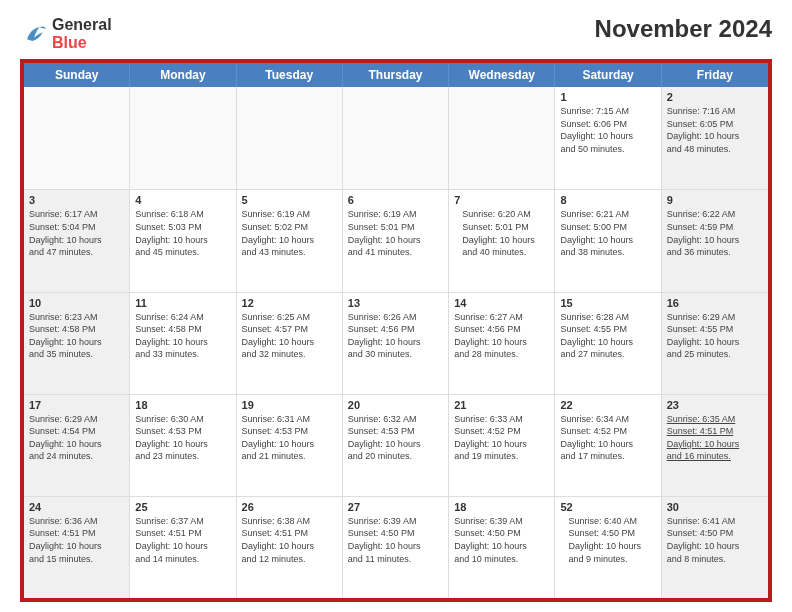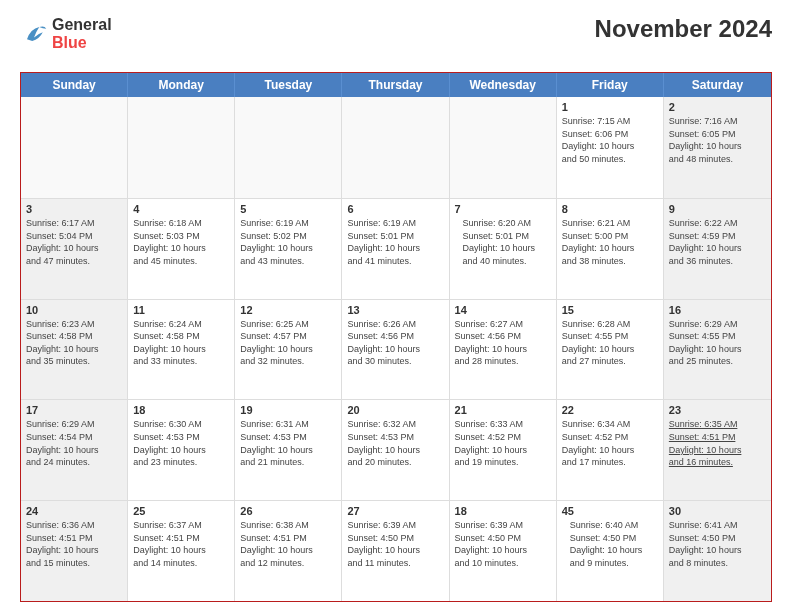--- a/index.html
+++ b/index.html
@@ -14,21 +14,21 @@
       width: 792px;
       height: 612px;
       padding: 16px 20px 10px 20px;
       display: flex;
       flex-direction: column;
     }
     .header {
       display: flex;
       justify-content: space-between;
       align-items: flex-start;
-      margin-bottom: 21px;
+      margin-bottom: 8px;
       gap: 43px;
     }
     .logo {
       display: flex;
       align-items: center;
       gap: 4px;
     }
     .logo-text {
       font-size: 16px;
       font-weight: bold;
@@ -49,21 +49,21 @@
       line-height: 1.1;
     }
     .location {
       font-size: 14px;
       color: #555;
     }
     .calendar {
       flex: 1;
       display: flex;
       flex-direction: column;
-      border: 1px solid #b91c1c;
+      border: 4px solid #b91c1c;
     }
     .cal-header {
       display: grid;
       grid-template-columns: repeat(7, 1fr);
       background: #4a7fc1;
     }
     .cal-header-cell {
       color: #fff;
       font-weight: bold;
       font-size: 12px;
@@ -127,22 +127,22 @@
     </div>
   </div>
 
   <div class="calendar">
     <div class="cal-header" id="cal-header">
         <div class="cal-header-cell">Sunday</div>
         <div class="cal-header-cell">Monday</div>
         <div class="cal-header-cell">Tuesday</div>
         <div class="cal-header-cell">Thursday</div>
         <div class="cal-header-cell">Wednesday</div>
+        <div class="cal-header-cell">Saturday</div>
         <div class="cal-header-cell">Friday</div>
-        <div class="cal-header-cell">Saturday</div>
       </div>
     <div class="cal-body" id="cal-body">
         <div class="cal-row">
           <div class="cal-cell empty"></div>
           <div class="cal-cell empty"></div>
           <div class="cal-cell empty"></div>
           <div class="cal-cell empty"></div>
           <div class="cal-cell empty"></div>
           <div class="cal-cell">
             <span class="day-num">1</span>
@@ -342,21 +342,21 @@
 and 11 minutes.</div>
           </div>
           <div class="cal-cell">
             <span class="day-num">18</span>
             <div class="day-info" style="white-space: pre-line;">Sunrise: 6:39 AM
 Sunset: 4:50 PM
 Daylight: 10 hours
 and 10 minutes.</div>
           </div>
           <div class="cal-cell">
-            <span class="day-num">45</span>
+            <span class="day-num">52</span>
             <div class="day-info" style="white-space: pre-line; margin-left: 8px;">Sunrise: 6:40 AM
 Sunset: 4:50 PM
 Daylight: 10 hours
 and 9 minutes.</div>
           </div>
           <div class="cal-cell shaded">
             <span class="day-num">30</span>
             <div class="day-info" style="white-space: pre-line;">Sunrise: 6:41 AM
 Sunset: 4:50 PM
 Daylight: 10 hours

